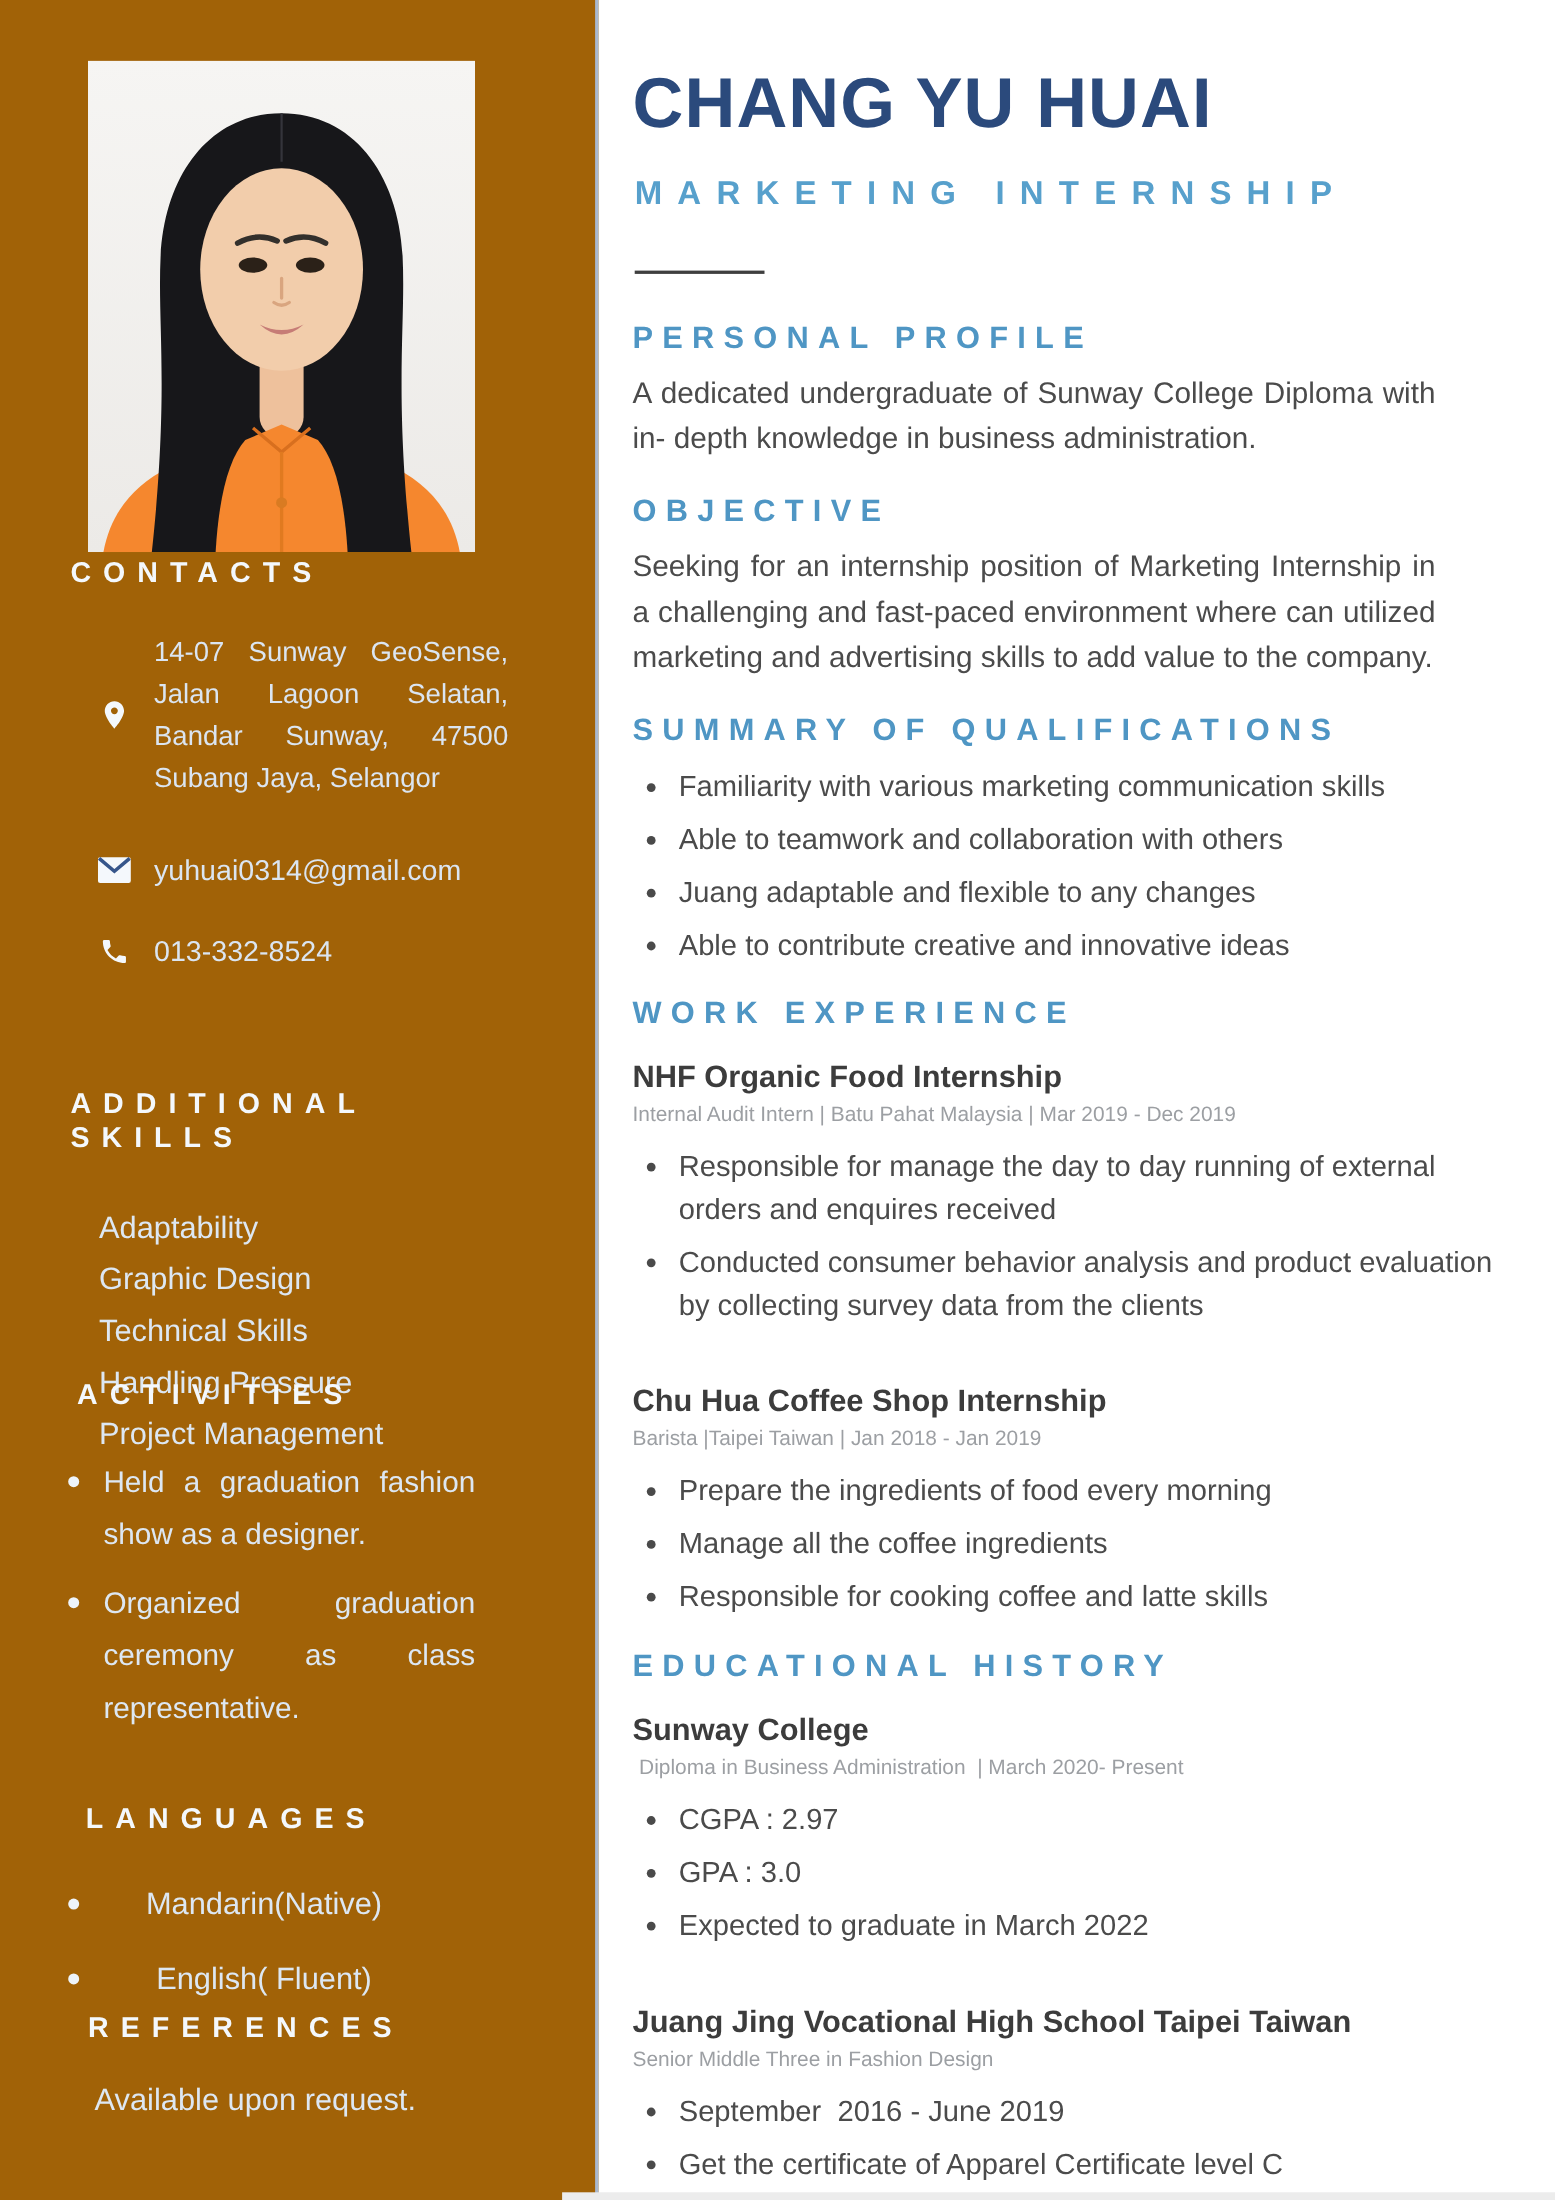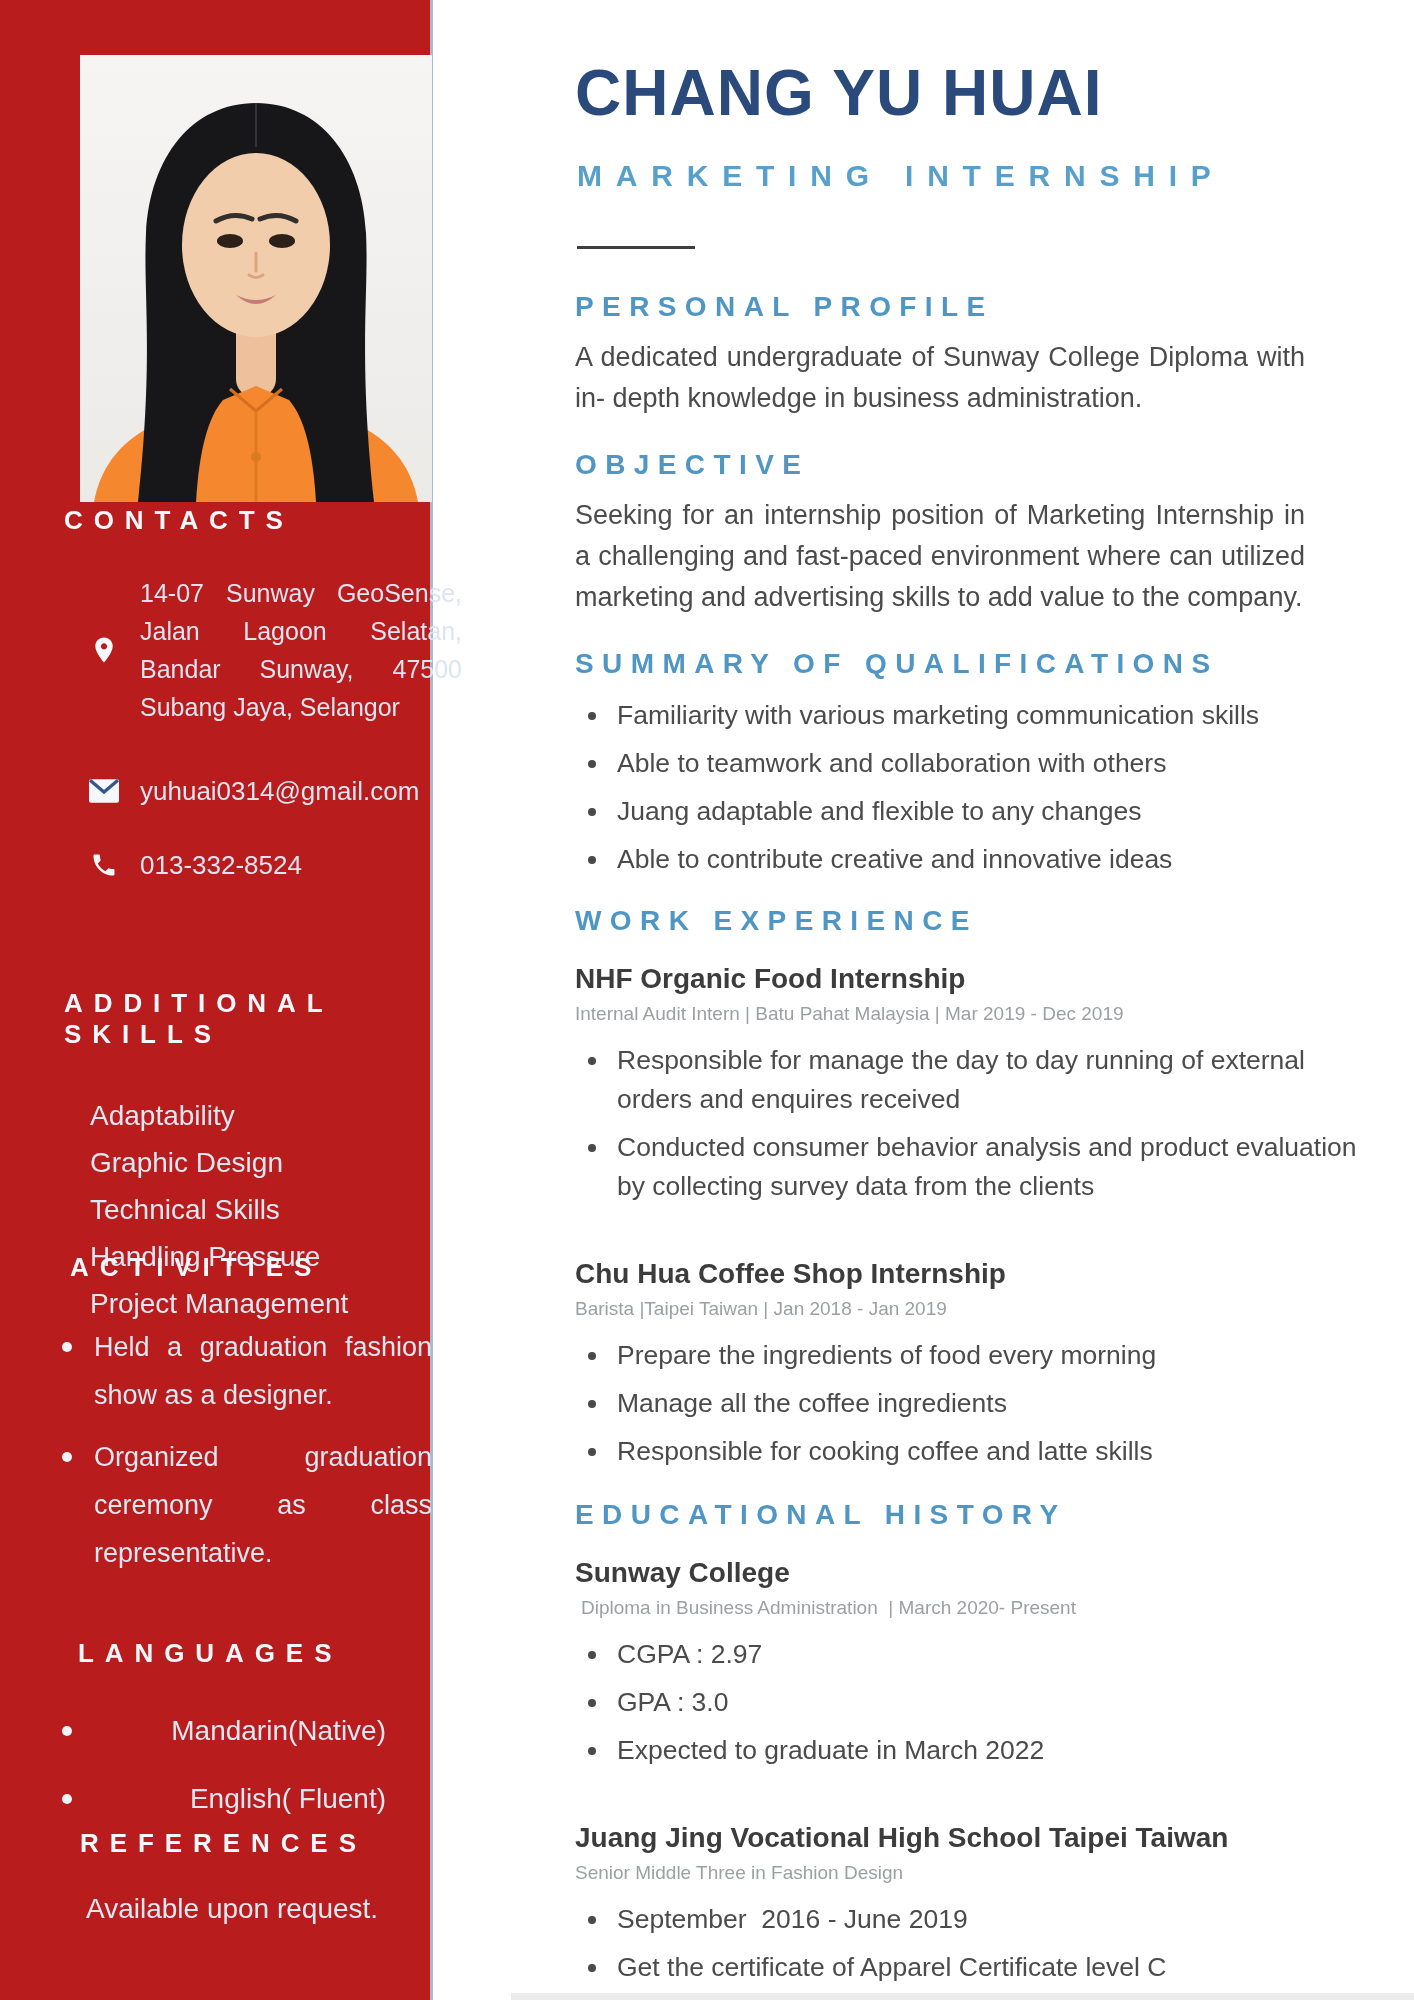--- a/index.html
+++ b/index.html
@@ -2,38 +2,38 @@
 <html><head>
 <meta charset="utf-8">
 <style>
   html,body{margin:0;padding:0;background:#fff;}
   .page{
     position:relative;width:1414px;height:2000px;background:#ffffff;overflow:hidden;
     font-family:"Liberation Sans",sans-serif;
   }
   
   .sidebar{
-    position:absolute;left:0;top:0;width:433px;height:2000px;
-    background:#b91c1c;border-right:3px solid #a9b8cf;box-sizing:border-box;color:#dce6f2;
+    position:absolute;left:0;top:0;width:544px;height:2000px;
+    background:#a16207;border-right:3px solid #a9b8cf;box-sizing:border-box;color:#dce6f2;
   }
   .photo{position:absolute;left:80px;top:55px;width:352px;height:447px;overflow:hidden;}
   .photo svg{display:block;}
   .side-sec{position:absolute;left:0;width:508px;}
   .side-h{font-size:26px;font-weight:bold;letter-spacing:0.42em;color:#f4f8fc;margin:0 0 0 64px;}
   .c-row{display:flex;align-items:center;margin:38px 0 0 88px;}
   .c-row.addr{align-items:center;}
   .c-icn{width:32px;flex:0 0 32px;display:flex;justify-content:center;}
   .c-txt{margin-left:20px;width:322px;font-size:25px;line-height:38px;color:#dbe5f1;}
   .c-txt.just{text-align:justify;}
   .skill-list{margin:42px 0 0 90px;padding:0;list-style:none;font-size:28px;line-height:47px;color:#dde7f2;}
   .dot-li{position:relative;padding-left:44px;margin-top:14px;}
   .dot-li::before{content:"";position:absolute;left:12px;top:19px;width:10px;height:10px;border-radius:50%;background:#eef4fa;}
   .act-list{margin:40px 0 0 50px;padding:0;list-style:none;width:382px;font-size:27px;line-height:48px;color:#dde7f2;text-align:justify;box-sizing:border-box;}
   .lang-list{margin:38px 0 0 50px;padding:0;list-style:none;width:336px;font-size:28px;line-height:48px;color:#dde7f2;}
-  .lang-row{display:flex;justify-content:flex-end;margin-top:20px;}
+  .lang-row{display:flex;justify-content:center;margin-top:20px;}
   .ref-text{margin:34px 0 0 86px;font-size:28px;color:#dde7f2;}
   
   .main{position:absolute;left:575px;top:0;width:812px;}
   .name{margin:58px 0 0 0;font-size:64px;line-height:70px;font-weight:bold;color:#2B4A7C;letter-spacing:1px;}
   .role{margin:30px 0 0 2px;font-size:30px;line-height:36px;font-weight:bold;color:#57A0CC;letter-spacing:0.46em;}
   .divider{margin:52px 0 0 2px;width:118px;height:3px;background:#3f3f3f;}
   .sec-h{font-size:28px;font-weight:bold;color:#4F96C4;letter-spacing:0.30em;margin:0;}
   .mt-profile{margin-top:42px;}
   .mt-sec{margin-top:30px;}
   .body-p{margin:14px 0 0 0;width:730px;font-size:27px;line-height:41px;color:#4B4B4B;text-align:justify;}

